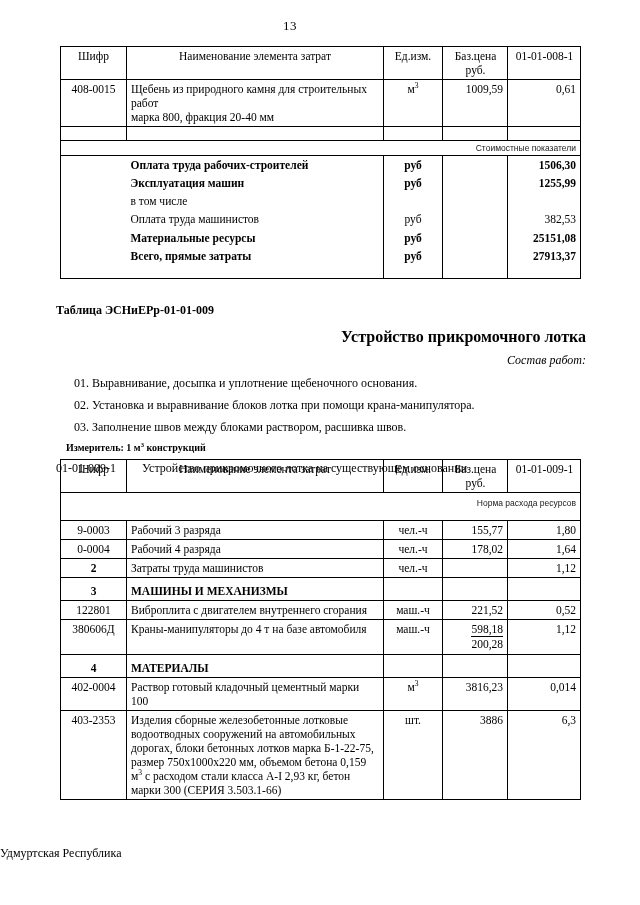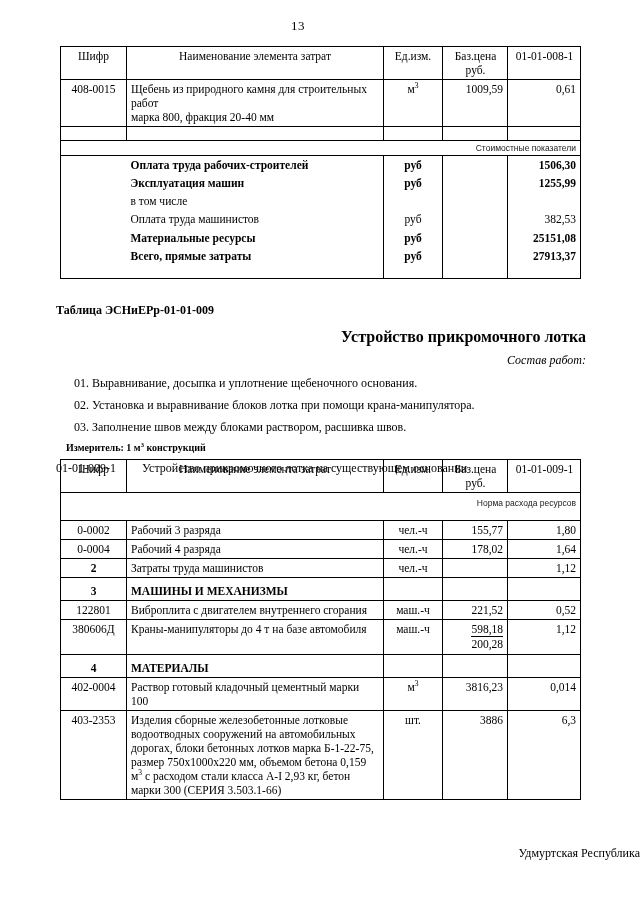--- a/index.html
+++ b/index.html
@@ -24,21 +24,20 @@
 
   
   .page-number {
     position: absolute;
     top: 18px;
     left: 0;
     width: 580px;
     text-align: center;
     font-size: 13px;
     letter-spacing: .5px;
-    padding-left: 8px;
   }
 
   
   table.norm {
     border-collapse: collapse;
     table-layout: fixed;
     font-size: 11.5px;
     border: 1px solid #000;
   }
   table.norm td {
@@ -163,21 +162,21 @@
     padding-bottom: 0px;
   }
   .frac .bot { display: block; }
 
   
   .footer {
     position: absolute;
     left: 0;
     top: 846px;
     width: 640px;
-    text-align: right;
+    text-align: left;
     font-size: 12px;
   }
 
   .empty-tall td { height: 18px; }
 </style>
 </head>
 <body>
 
 <div class="page">
 
@@ -301,21 +300,21 @@
           <span>руб.</span>
         </td>
         <td class="c-value" style="text-align:center;padding-right:3px">01-01-009-1</td>
       </tr>
 
       <tr class="caption-row">
         <td colspan="5" style="padding-top:5px;padding-bottom:12px">Норма расхода ресурсов</td>
       </tr>
 
       <tr>
-        <td class="c-code center">0-0002</td>
+        <td class="c-code center">9-0003</td>
         <td class="c-name">Рабочий 3 разряда</td>
         <td class="c-unit">чел.-ч</td>
         <td class="c-price">155,77</td>
         <td class="c-value">1,80</td>
       </tr>
       <tr>
         <td class="c-code center">0-0004</td>
         <td class="c-name">Рабочий 4 разряда</td>
         <td class="c-unit">чел.-ч</td>
         <td class="c-price">178,02</td>

